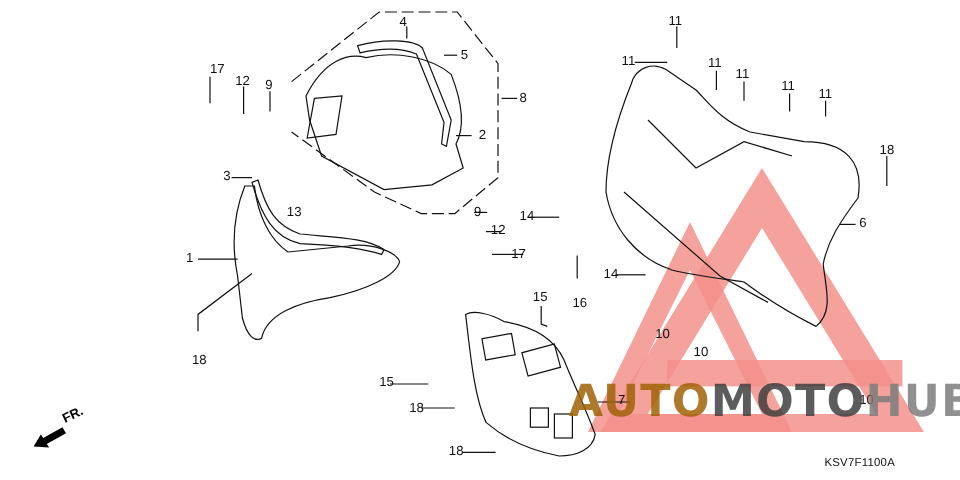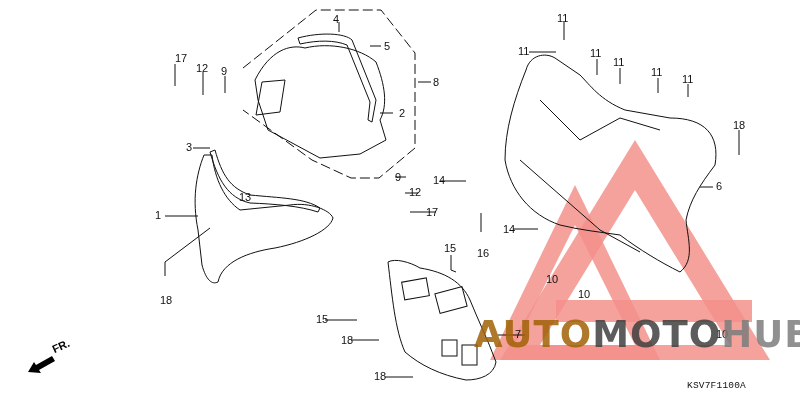--- a/index.html
+++ b/index.html
@@ -1,19 +1,19 @@
 <!DOCTYPE html>
 <html><head>
 <meta charset="utf-8">
 <style>
   html,body{margin:0;padding:0;background:#fff;}
   #stage{position:relative;width:800px;height:400px;overflow:hidden;background:#ffffff;font-family:"Liberation Sans",sans-serif;}
   svg.layer{position:absolute;left:0;top:0;}
   .lbl{position:absolute;font-size:11px;color:#111;line-height:1;white-space:nowrap;}
-  .code{position:absolute;font-size:9.5px;color:#111;letter-spacing:0.2px;font-family:Liberation Mono, monospace;}
+  .code{position:absolute;font-size:9.5px;color:#111;letter-spacing:0.2px;}
   .fr{position:absolute;left:26px;top:336px;width:60px;height:40px;}
   .fr-text{position:absolute;left:52px;top:340px;font-weight:bold;font-size:11px;transform:rotate(-25deg);color:#000;}
   .wm{position:absolute;left:474px;top:316px;font-family:"DejaVu Sans",sans-serif;font-weight:bold;font-size:37px;letter-spacing:1px;line-height:1;opacity:0.85;}
   .wm .a{color:#a16207;}
   .wm .m{color:#404040;}
   .wm .h{color:#7d7d7d;}
 </style>
 </head>
 <body>
 
@@ -101,21 +101,21 @@
   <span class="lbl" style="left:578px;top:289px">10</span>
   <span class="lbl" style="left:716px;top:329px">10</span>
   <span class="lbl" style="left:557px;top:13px">11</span>
   <span class="lbl" style="left:518px;top:46px">11</span>
   <span class="lbl" style="left:590px;top:48px">11</span>
   <span class="lbl" style="left:613px;top:57px">11</span>
   <span class="lbl" style="left:651px;top:67px">11</span>
   <span class="lbl" style="left:682px;top:74px">11</span>
   <span class="lbl" style="left:196px;top:63px">12</span>
   <span class="lbl" style="left:409px;top:187px">12</span>
-  <span class="lbl" style="left:239px;top:192px">13</span>
+  <span class="lbl" style="left:239px;top:172px">13</span>
   <span class="lbl" style="left:433px;top:175px">14</span>
   <span class="lbl" style="left:503px;top:224px">14</span>
   <span class="lbl" style="left:444px;top:243px">15</span>
   <span class="lbl" style="left:316px;top:314px">15</span>
   <span class="lbl" style="left:477px;top:248px">16</span>
   <span class="lbl" style="left:175px;top:53px">17</span>
   <span class="lbl" style="left:426px;top:207px">17</span>
   <span class="lbl" style="left:160px;top:295px">18</span>
   <span class="lbl" style="left:341px;top:335px">18</span>
   <span class="lbl" style="left:374px;top:371px">18</span>

